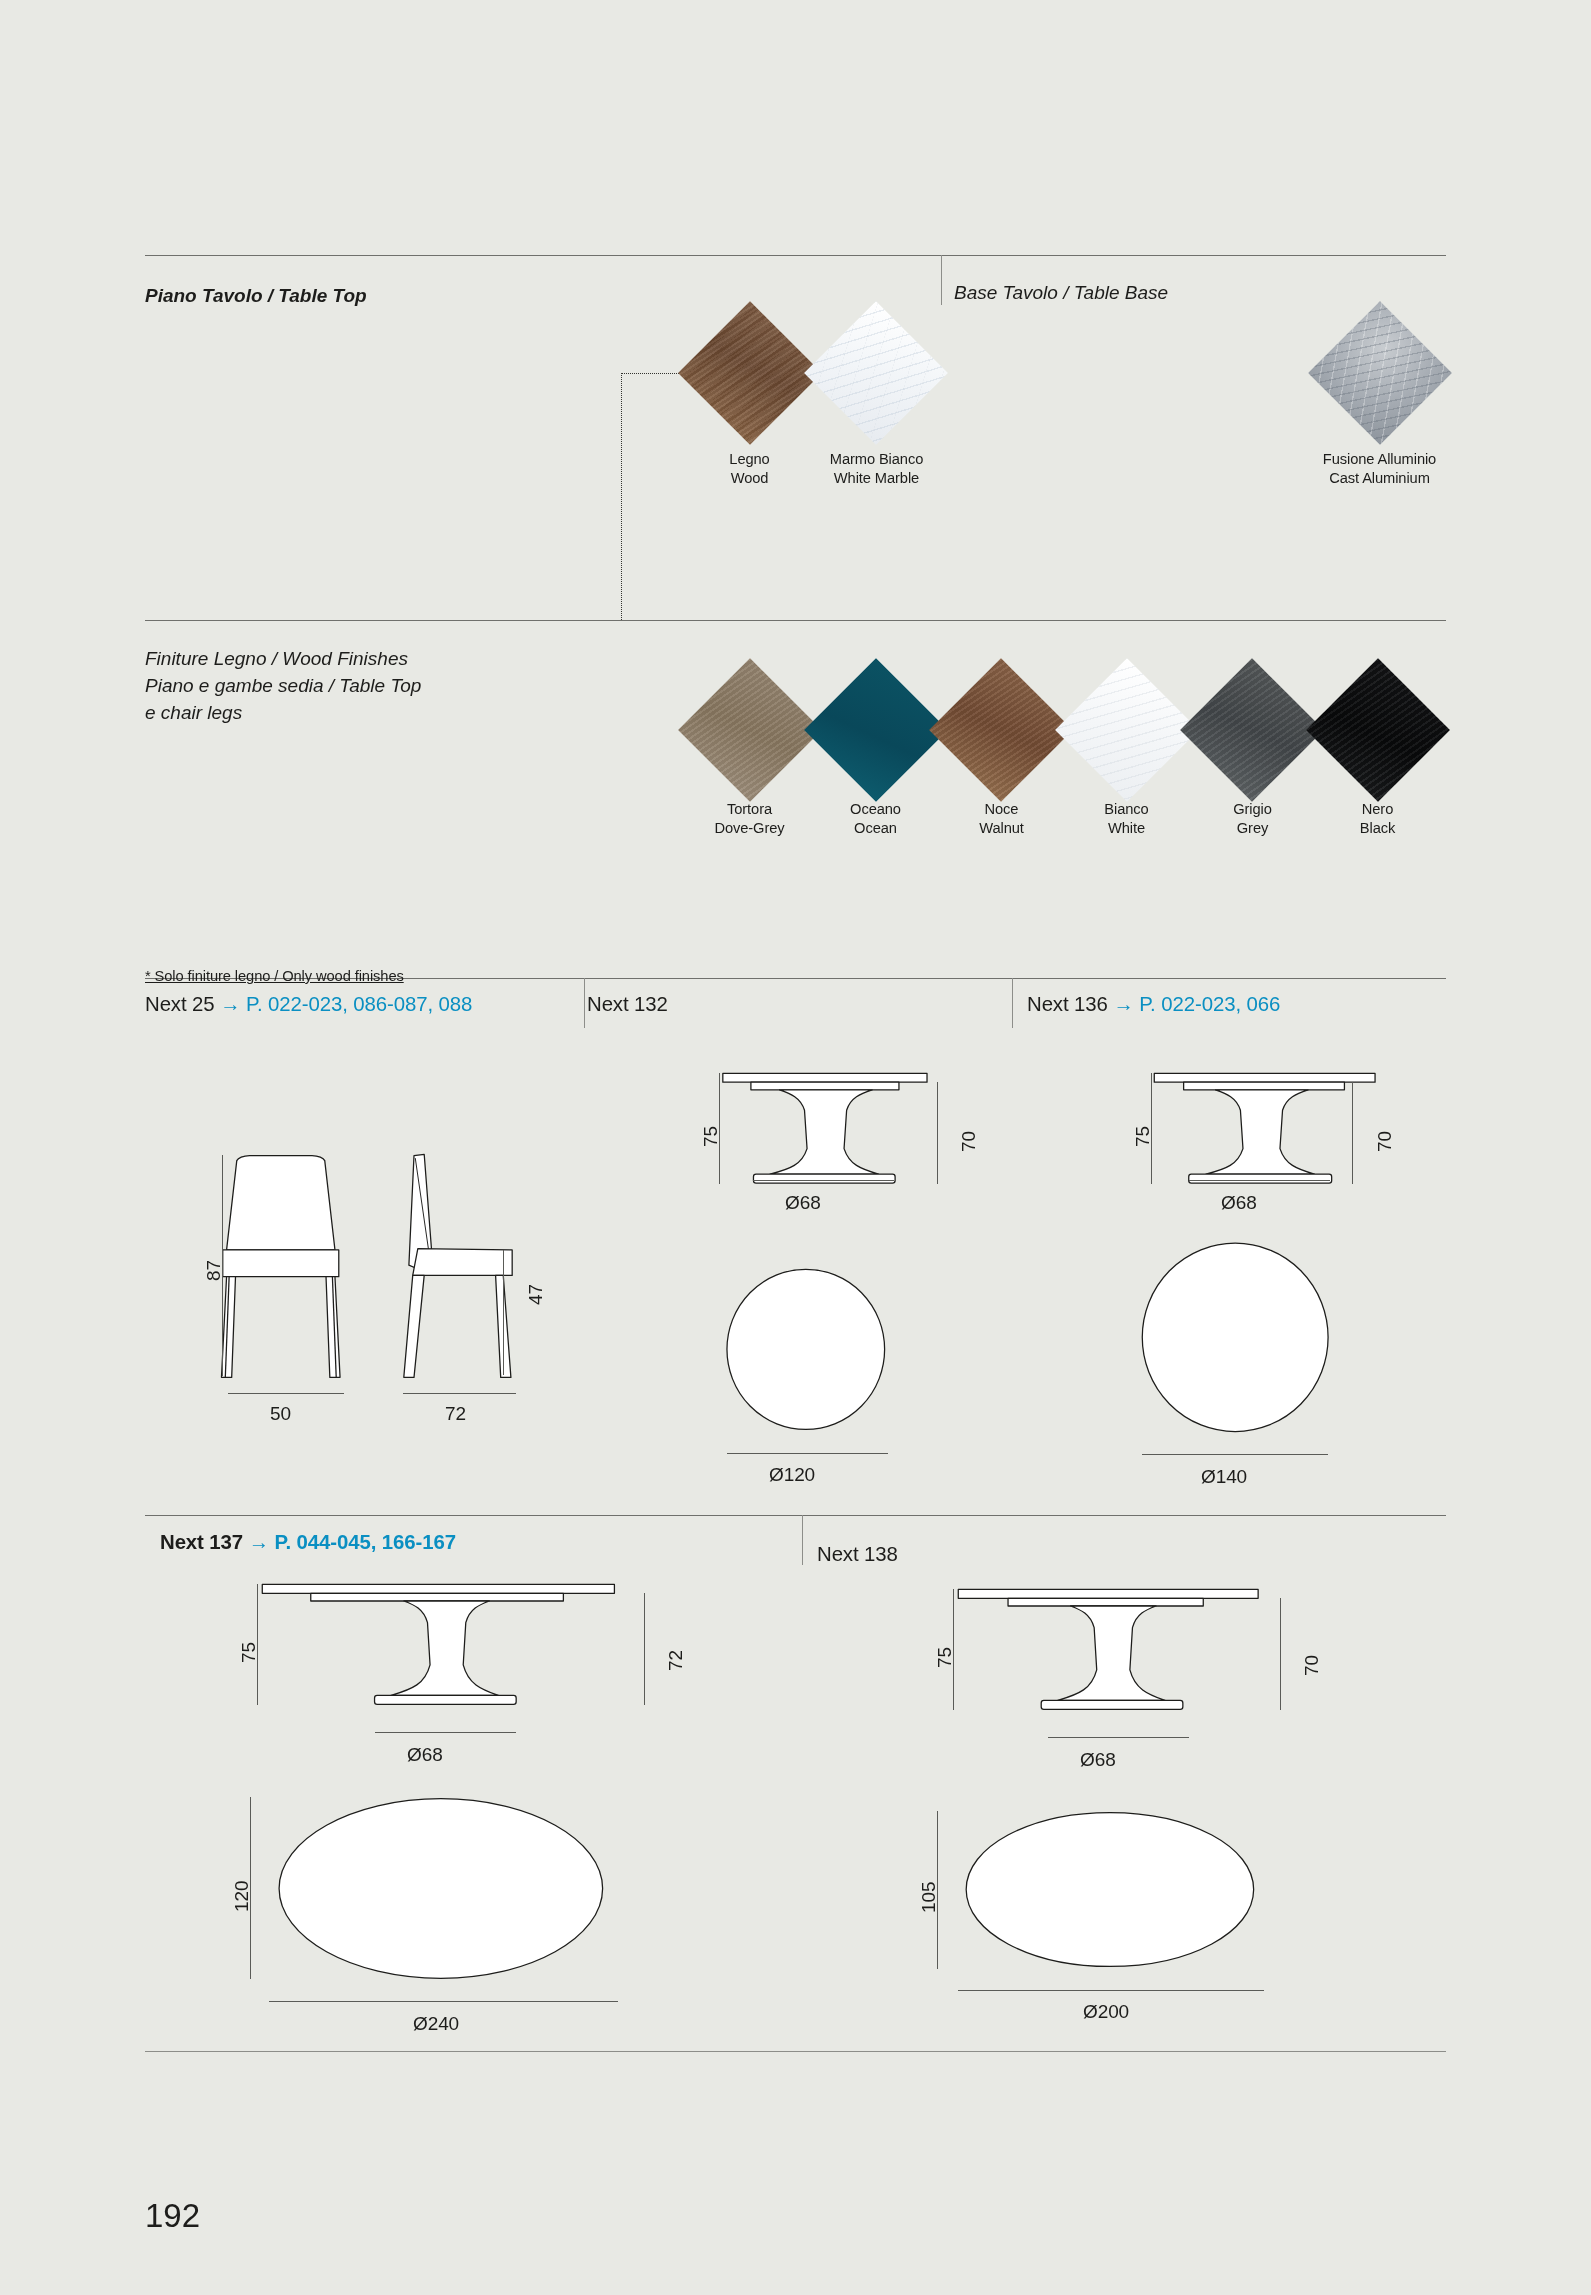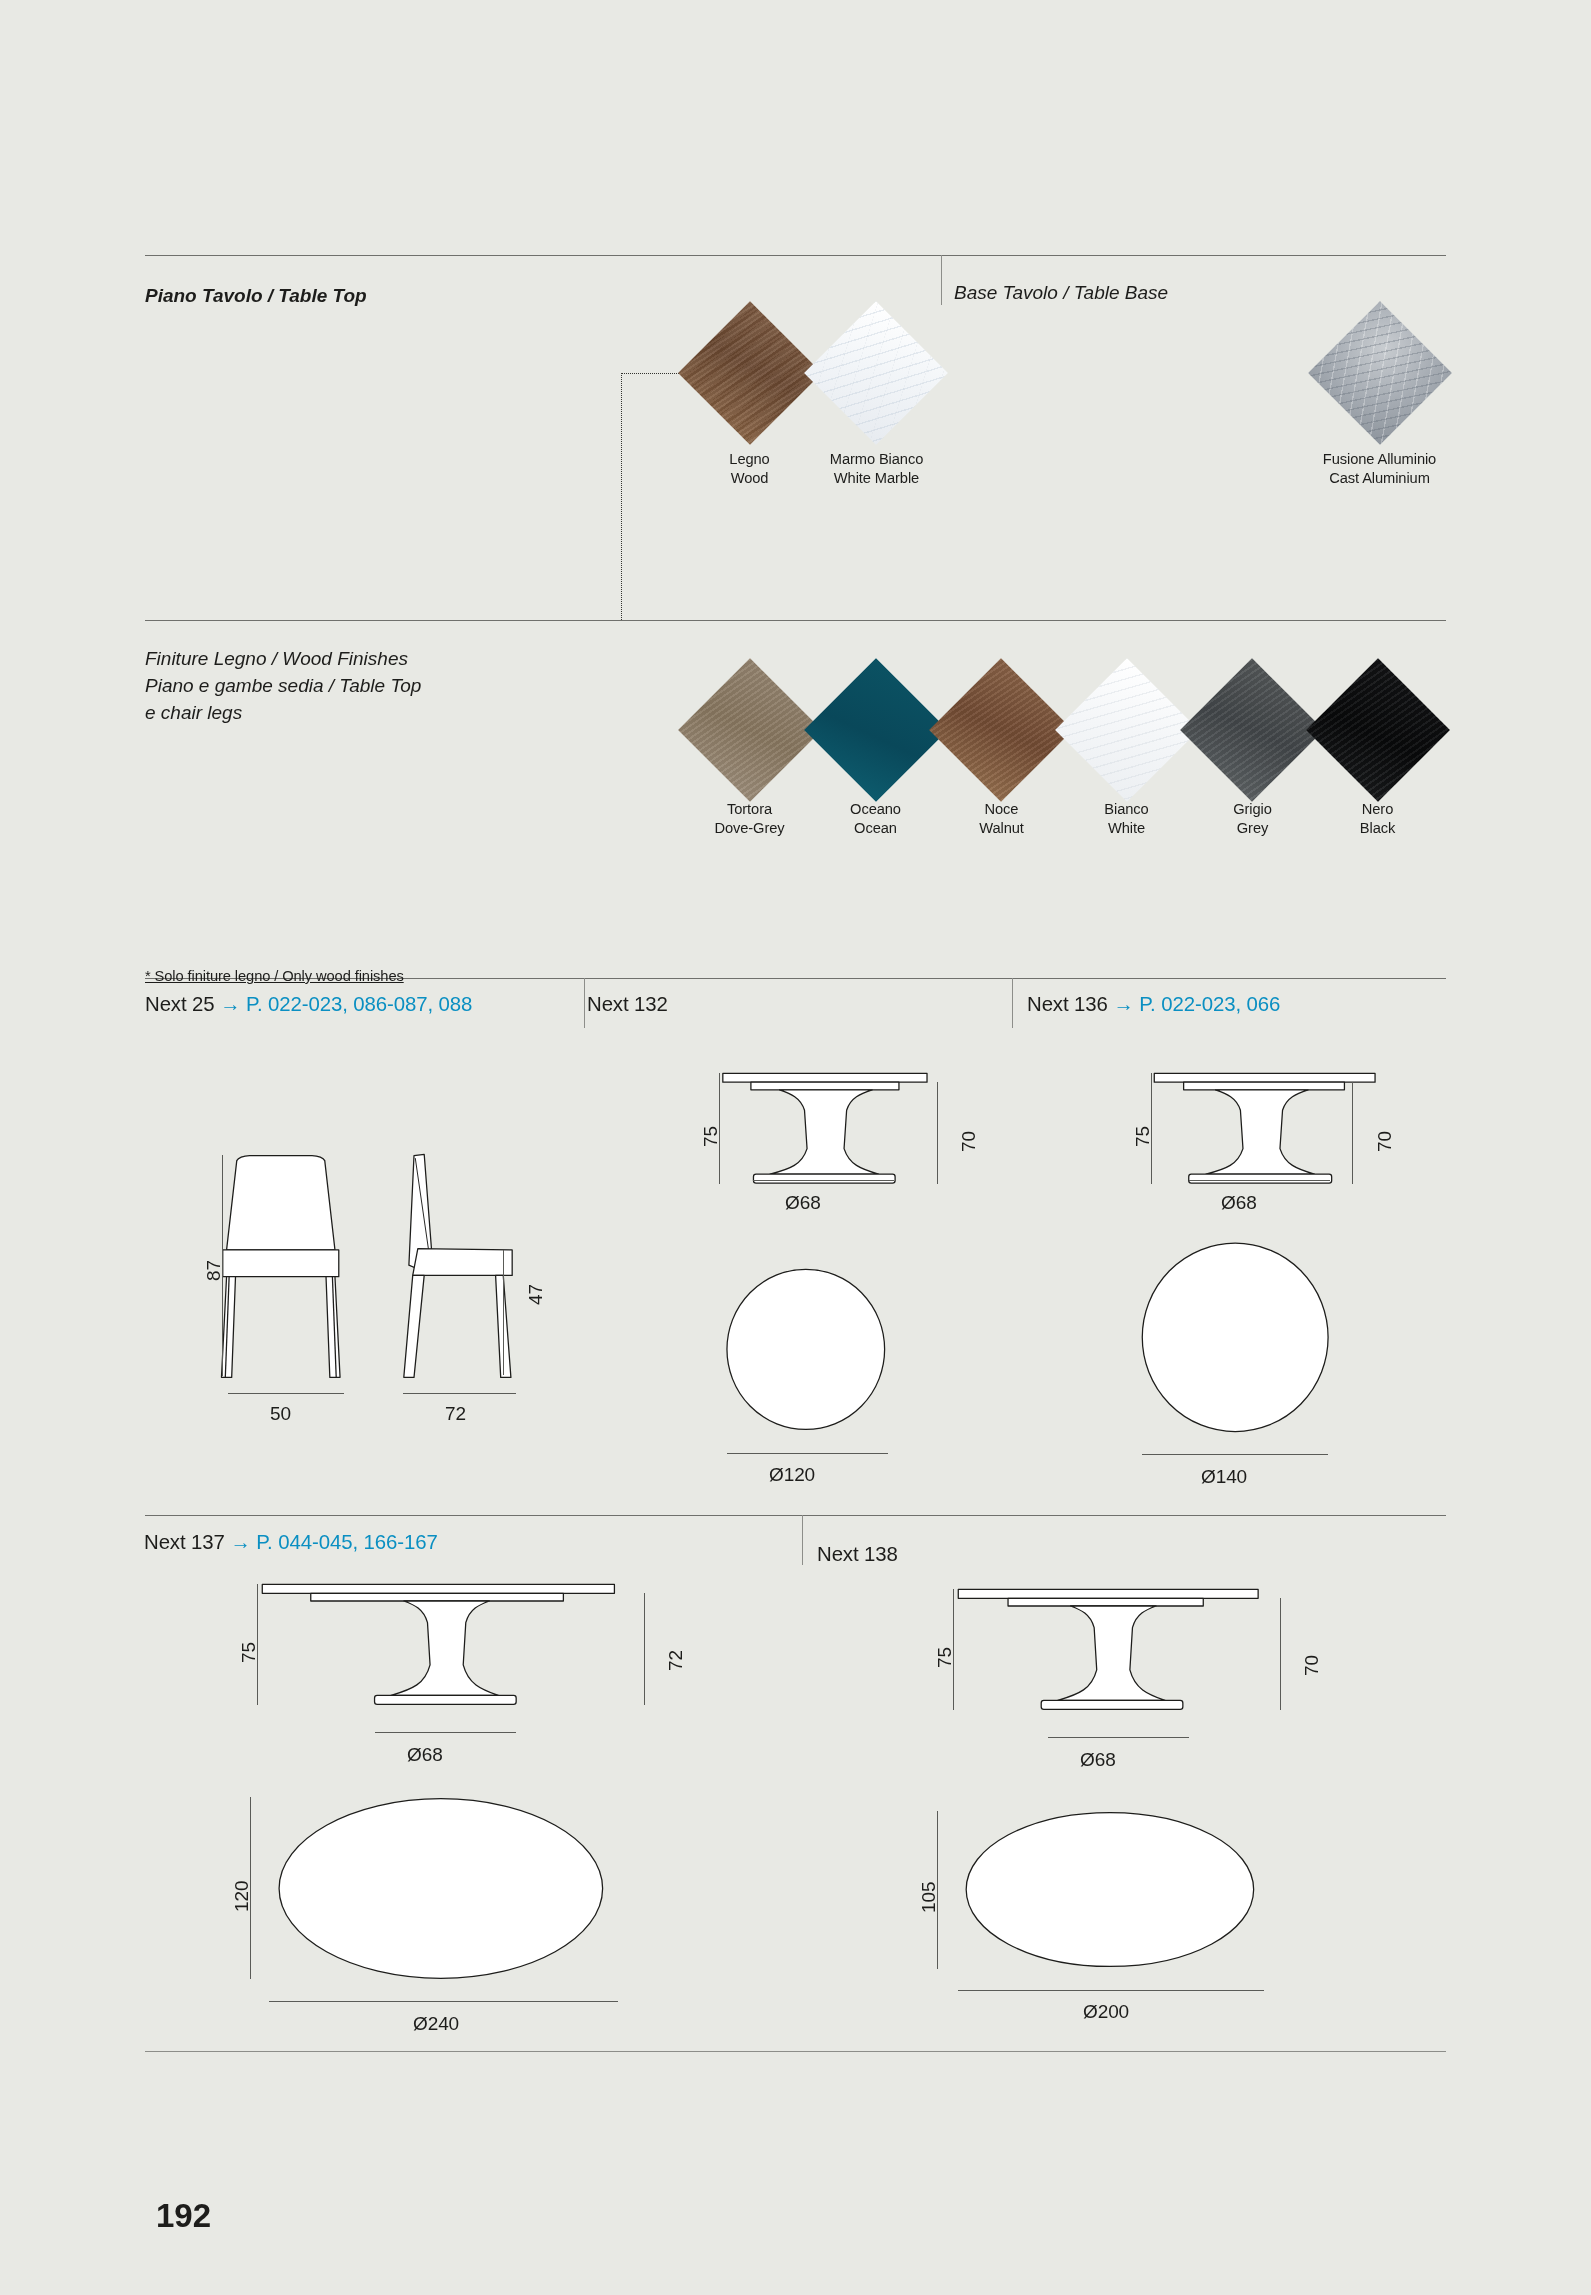--- a/index.html
+++ b/index.html
@@ -12,22 +12,22 @@
   }
   .page { position: relative; width: 1592px; height: 2295px; }
 
   
   .page-title {
     position: absolute; left: 145px; top: 50px;
     font-size: 35px; font-weight: 400; letter-spacing: -0.3px;
     white-space: nowrap; color: #1d1d1b;
   }
   .page-number {
-    position: absolute; left: 156px; top: 2197px;
-    font-size: 33px; font-weight: 700; color: #1d1d1b;
+    position: absolute; left: 145px; top: 2197px;
+    font-size: 33px; font-weight: 400; color: #1d1d1b;
   }
 
   
   .hrule { position: absolute; height: 0; border-top: 1.3px solid #6f706c; }
   .hrule.thin { border-top: 1px solid #8d8e8a; }
   .vrule { position: absolute; width: 0; border-left: 1px solid #8d8e8a; }
 
   
   .sec-label {
     position: absolute;
@@ -307,21 +307,21 @@
     <svg width="210" height="204" viewBox="0 0 330 320">
       <ellipse cx="148" cy="148" rx="146" ry="148" fill="#ffffff" stroke="#1d1d1b" stroke-width="2"></ellipse>
     </svg>
   </div>
   <div class="dimline h" style="left:1142px; top:1454px; width:186px;"></div>
   <div class="dim-label" style="left:1201px; top:1466px;">Ø140</div>
 
   <div class="hrule" style="left:145px; top:1515px; width:1301px;"></div>
   <div class="vrule" style="left:802px; top:1515px; height:50px;"></div>
 
-  <div class="prod-head" style="left:144px; top:1531px;">
+  <div class="prod-head" style="left:160px; top:1531px;font-weight:bold;">
     <span>Next 137</span>
     <span class="ref">→ P. 044-045, 166-167</span>
   </div>
 
   <div class="prod-head" style="left:817px; top:1531px;margin-top:12px;">
     <span>Next 138</span>
   </div>
 
   <div class="draw" style="left:261px; top:1583px;">
     <svg width="370" height="147" viewBox="0 0 580 230">

